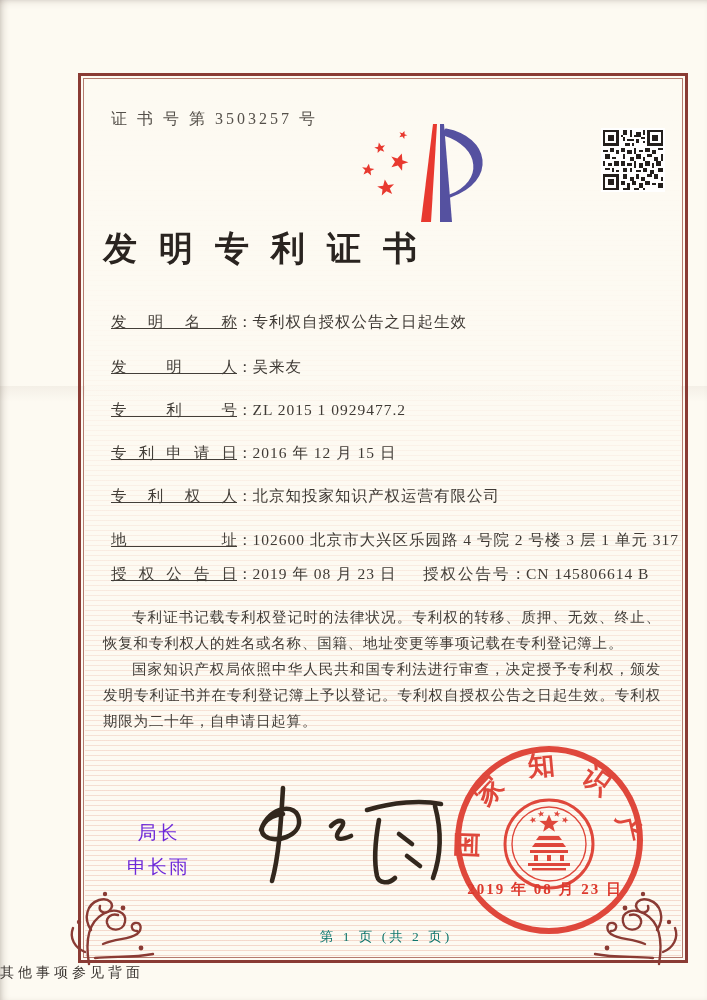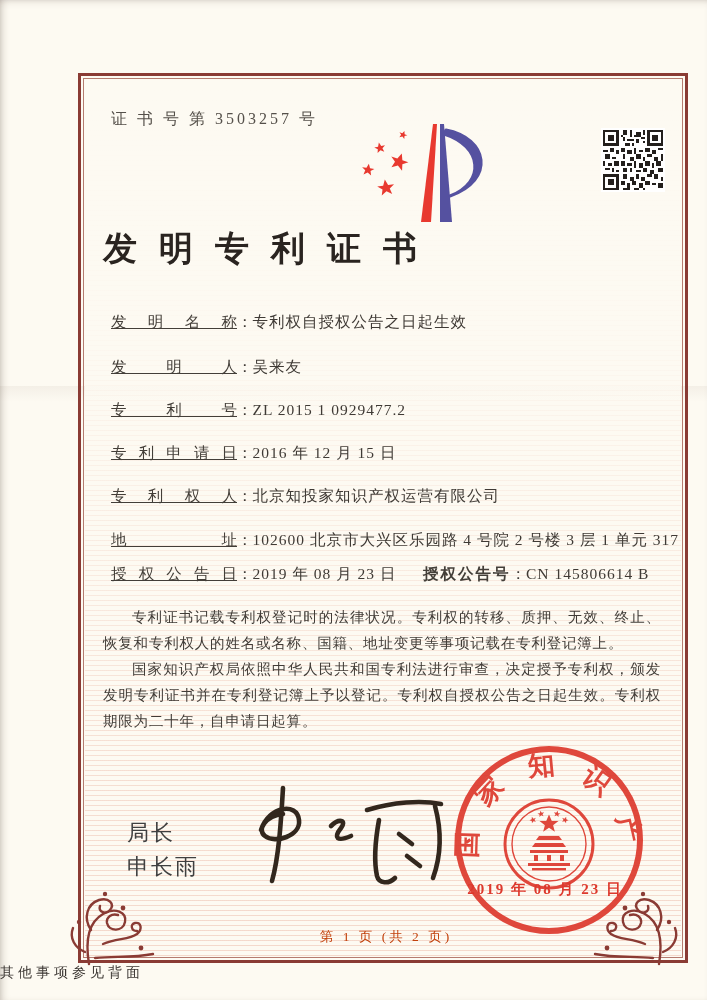--- a/index.html
+++ b/index.html
@@ -44,40 +44,40 @@
     position:absolute;left:0;right:0;top:150px;text-align:left;
     font-size:34px;font-weight:700;color:#2a2420;
     letter-spacing:22px;text-indent:22px;white-space:nowrap;
   }
   .fields{position:absolute;left:30px;right:20px;top:228px;}
   .frow{position:absolute;left:0;right:0;white-space:nowrap;font-size:15.5px;color:#3f3a35;}
   .flabel{
     display:inline-block;width:126px;vertical-align:bottom;
     text-align:justify;text-align-last:justify;color:#433e38;text-decoration:underline;
   }
-  .flabel2{display:inline-block;letter-spacing:2px;color:#433e38;font-weight:bold;}
+  .flabel2{display:inline-block;letter-spacing:2px;color:#433e38;}
   .colon{display:inline-block;}
   .fvalue{letter-spacing:1px;}
   .fpair2{position:absolute;left:312px;top:0;}
   .paras{
     position:absolute;left:22px;right:24px;top:528px;
     font-size:14.5px;line-height:26px;color:#413c37;text-align:justify;letter-spacing:.8px;
   }
   .paras p{margin:0;text-indent:2em;}
-  .signer{position:absolute;left:46px;top:740px;font-size:22px;color:#404040;line-height:34px;letter-spacing:2px;}
+  .signer{position:absolute;left:46px;top:740px;font-size:19px;color:#6d28d9;line-height:34px;letter-spacing:2px;text-align:center;}
   .signature{position:absolute;left:158px;top:700px;width:215px;height:115px;}
   .seal{position:absolute;left:370px;top:666px;width:196px;height:196px;}
   .seal svg{position:absolute;inset:0;opacity:.92;}
   .seal-date{
     position:absolute;left:0;right:8px;top:138px;text-align:center;z-index:4;
     font-size:15px;color:var(--seal-red,#dd392d);letter-spacing:2px;font-weight:600;
   }
   .page-info{
     position:absolute;left:0;right:0;top:852px;text-align:center;
-    font-size:13.5px;color:#c2410c;letter-spacing:3px;margin-left:6px;
+    font-size:13.5px;color:#0f766e;letter-spacing:3px;margin-left:6px;
   }
   .back-note{
     position:absolute;left:0;right:0;top:964px;text-align:left;z-index:3;
     font-size:14px;color:#3c3733;letter-spacing:4px;
   }
   .flourish{position:absolute;z-index:4;width:118px;height:108px;}
   .flourish.bl{left:-36px;bottom:-12px;}
   .flourish.br{right:-18px;bottom:-12px;transform:scaleX(-1);}
 </style>
 </head>

